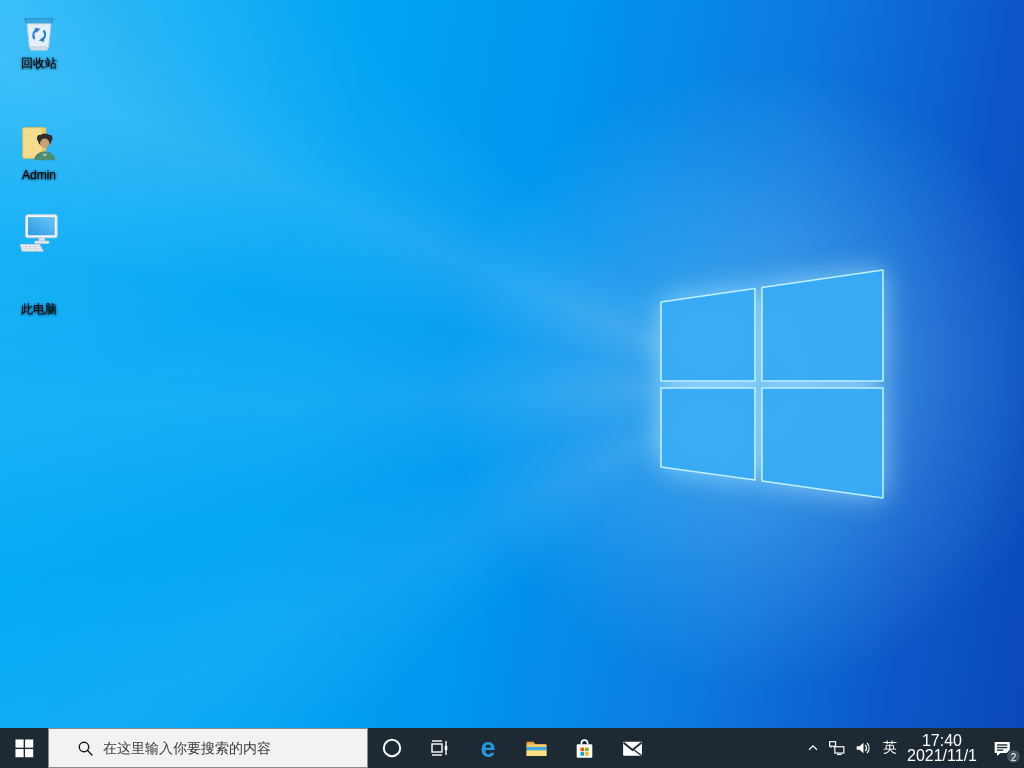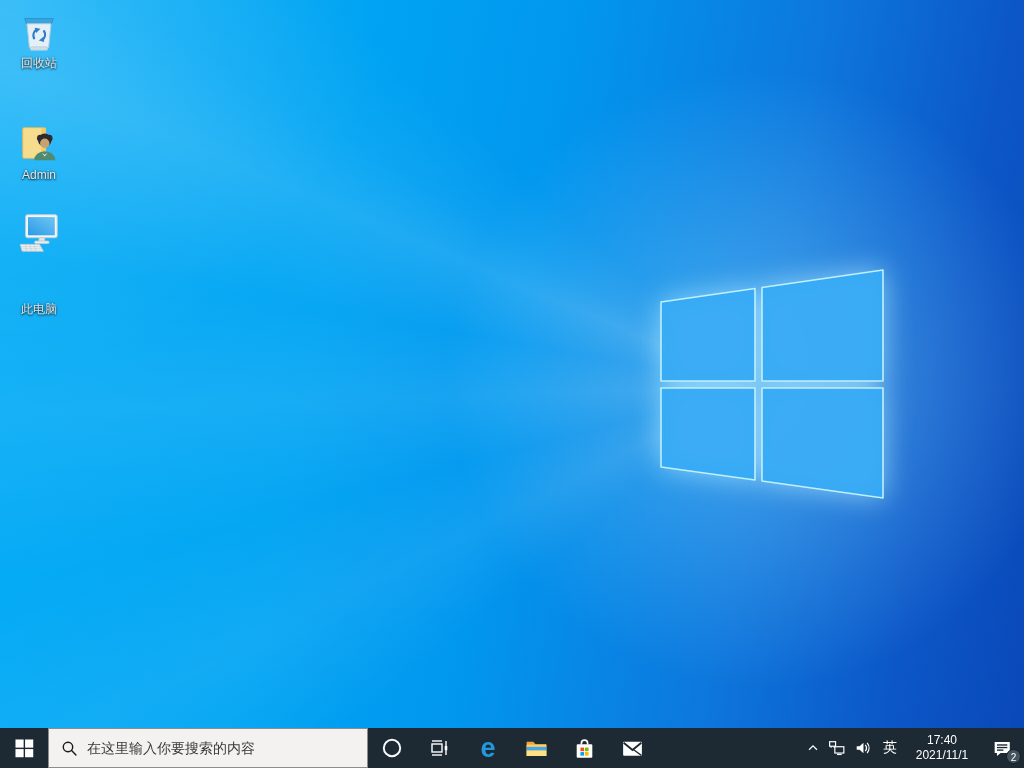--- a/index.html
+++ b/index.html
@@ -31,41 +31,41 @@
         rgba(255,255,255,0) 360deg),
       linear-gradient(100deg, #00abf6 0%, #00a4f3 32%, #0197ef 50%, #0d77dd 72%, #0c57c8 88%, #0a48b8 100%);
   }
   .logo-svg{position:absolute;left:0;top:0;width:100%;height:100%;
     filter:drop-shadow(0 0 14px rgba(170,230,255,0.75));}
 
   
   .dicon{position:absolute;left:1px;width:76px;display:flex;flex-direction:column;
     align-items:center;gap:2px;cursor:default;}
   .dicon .ico{width:46px;height:46px;}
-  .dicon .lbl{font-size:12px;line-height:14px;color:#e5e5e5;text-align:center;
+  .dicon .lbl{font-size:12px;line-height:14px;color:#000000;text-align:center;
     text-shadow:0 1px 2px rgba(0,0,0,.8),0 0 3px rgba(0,0,0,.45);}
   #dicon-0{top:8px;} #dicon-1{top:120px;} #dicon-2{top:208px;gap:48px;}
 
   
   .taskbar{position:absolute;left:0;right:0;bottom:0;height:40px;
     background:var(--taskbar-bg);display:flex;align-items:stretch;z-index:20;}
   .tb-btn{width:48px;height:40px;display:flex;align-items:center;justify-content:center;
     background:transparent;border:none;color:#fff;cursor:pointer;padding:0;}
   .searchbox{width:320px;height:40px;background:var(--search-bg);
-    border:1px solid #8d8d8d;display:flex;align-items:center;padding-left:12px;gap:9px;}
+    border:1px solid #8d8d8d;display:flex;align-items:center;padding-left:28px;gap:9px;}
   .search-input{flex:1;height:100%;border:none;background:transparent;outline:none;
     font-size:14px;color:#222;font-family:"Liberation Sans","DejaVu Sans",sans-serif;}
   .search-input::placeholder{color:#3a3a3a;opacity:1;}
 
   .tray{margin-left:auto;display:flex;align-items:stretch;height:40px;}
   .tray-btn{height:40px;display:flex;align-items:center;justify-content:center;
     background:transparent;border:none;color:#fff;cursor:pointer;padding:0;}
   .w22{width:22px;} .w26{width:26px;} .w28{width:28px;}
   .lang{font-size:14px;}
-  .clock{width:76px;flex-direction:column;font-size:12px;line-height:15px;text-align:center;}
+  .clock{width:76px;flex-direction:column;font-size:16px;line-height:15px;text-align:center;}
   .action{width:44px;position:relative;}
   .badge{position:absolute;right:3px;bottom:4px;min-width:15px;height:15px;border-radius:50%;
     background:var(--badge-bg);color:#fff;font-size:10px;line-height:15px;text-align:center;
     border:1px solid #131d24;}
 </style>
 </head>
 <body>
 
 <div class="screen">
 

